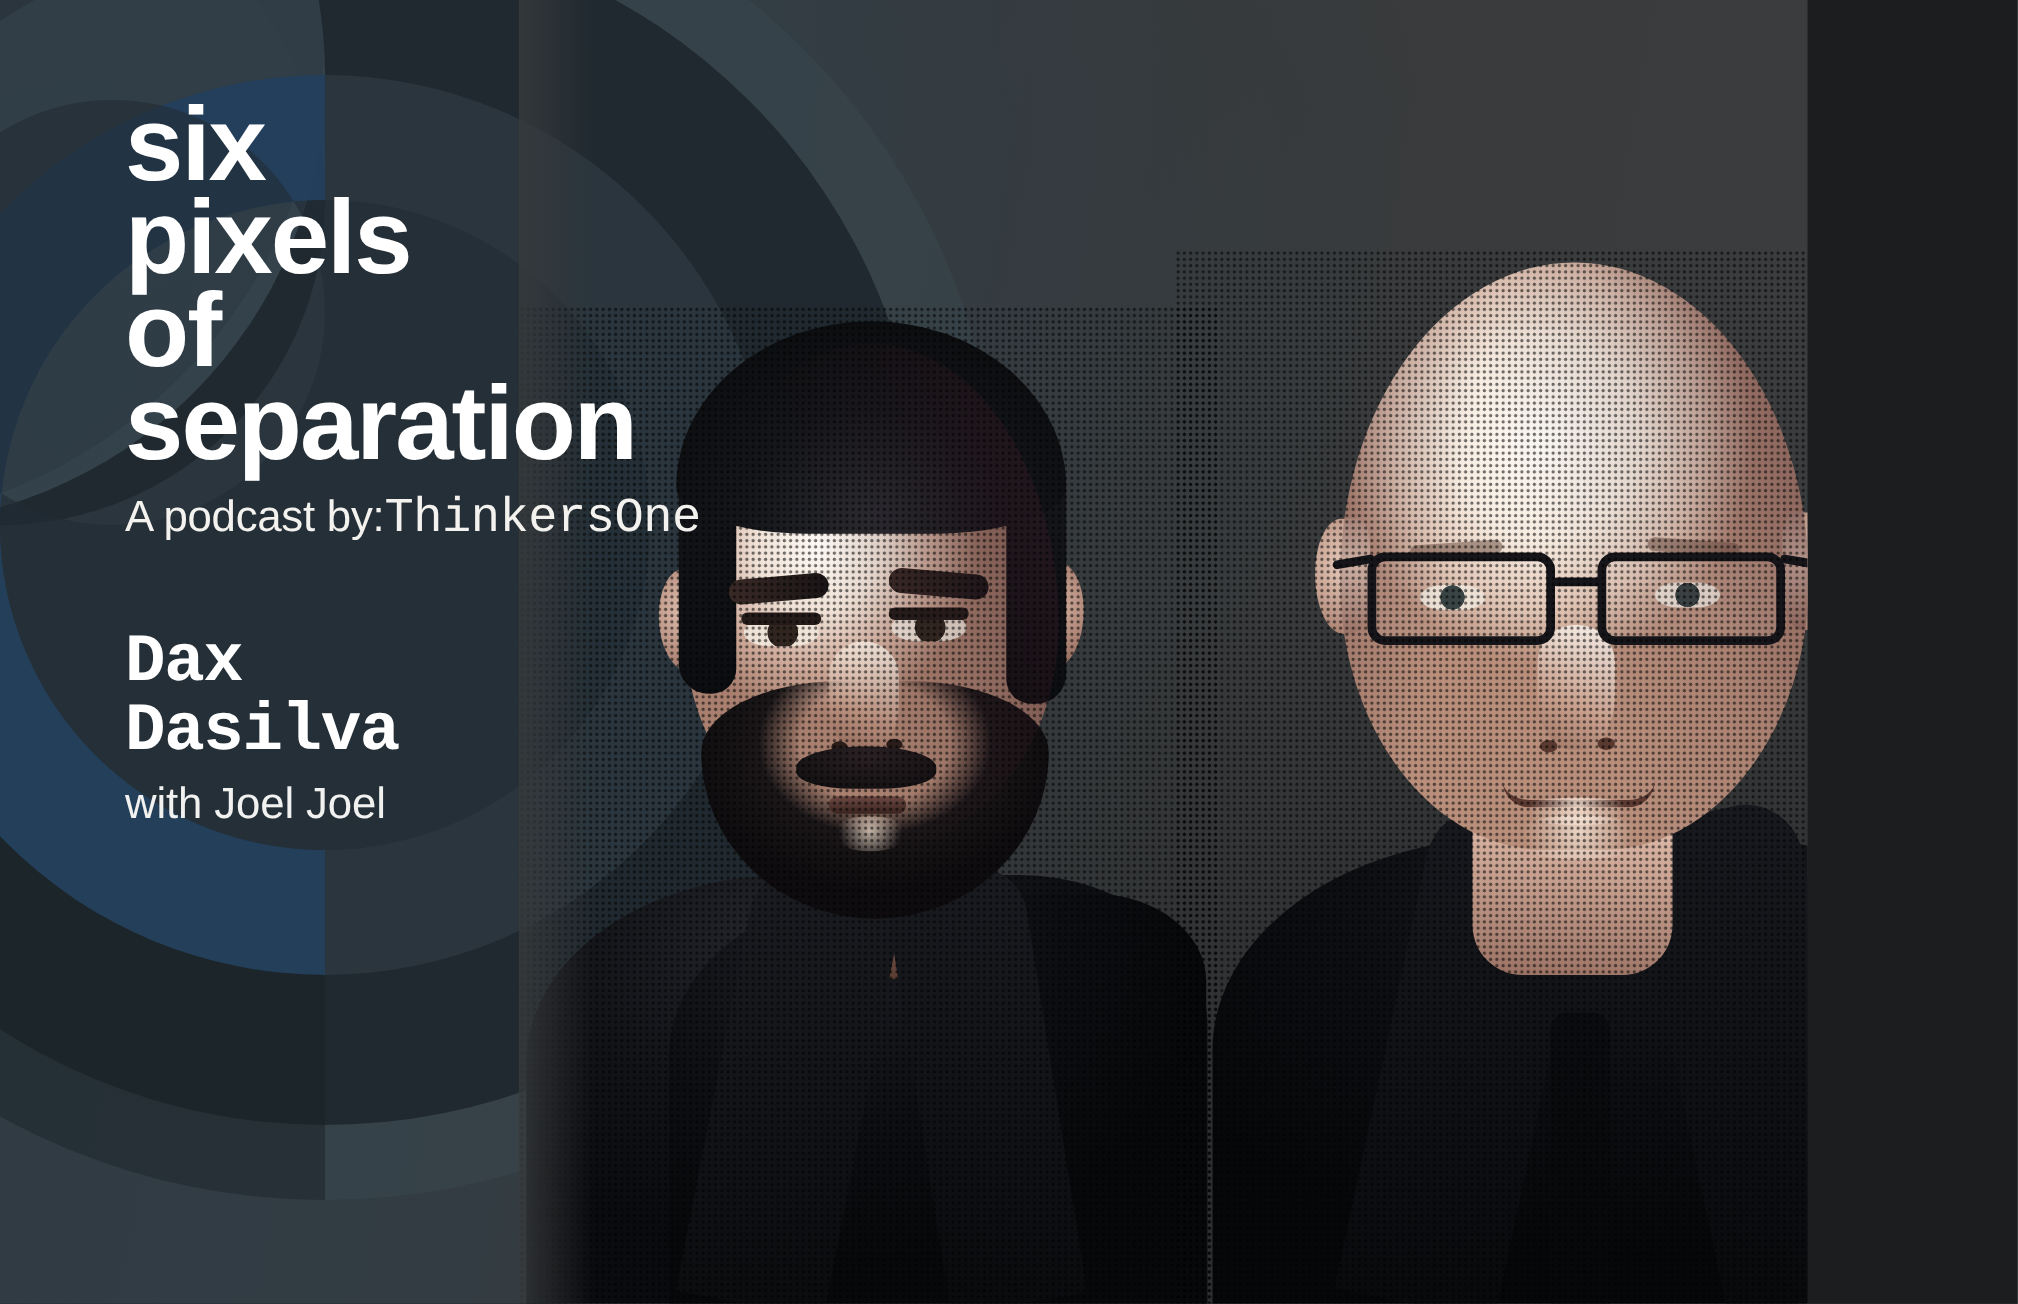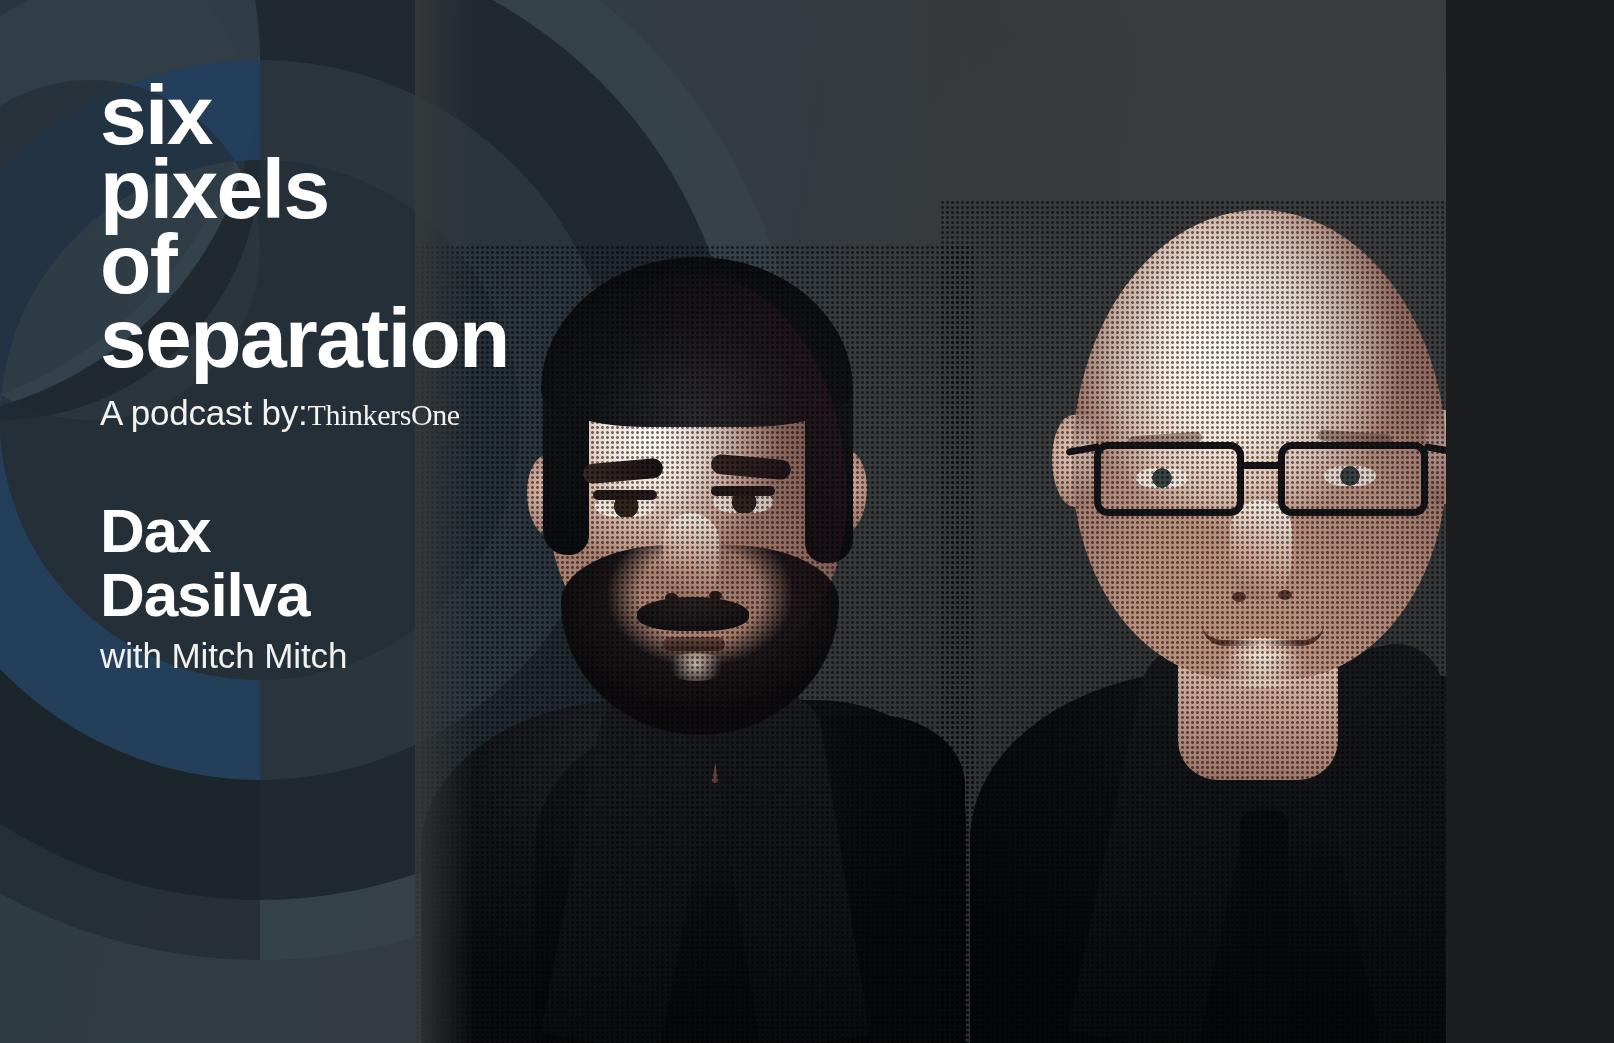--- a/index.html
+++ b/index.html
@@ -68,36 +68,37 @@
     margin-top: 18px;
     white-space: nowrap;
     color: #f4f2ee;
   }
   .byline .b-sans {
     font-size: 35px;
     font-weight: 400;
     letter-spacing: -.2px;
   }
   .byline .b-serif {
-    font-family: Liberation Serif, serif;
-    font-size: 30px;
+    font-family: Liberation Mono, monospace;
+    font-size: 39px;
     font-weight: 400;
     letter-spacing: -.4px;
   }
   .guest {
     margin-top: 66px;
   }
   .guest-name {
     color: #ffffff;
-    font-size: 62px;
+    font-size: 54px;
     line-height: 1.02;
     font-weight: 700;
     letter-spacing: -1.1px;
     white-space: pre-line;
     margin: 0;
+    font-family: Liberation Mono, monospace;
   }
   .guest-host {
     margin-top: 10px;
     color: #f1f1f0;
     font-size: 35px;
     font-weight: 400;
     letter-spacing: -.1px;
   }
 
   
@@ -474,18 +475,18 @@
 of
 separation</h1>
 
     <div class="byline">
       <span class="b-sans">A podcast by:</span><span class="b-serif">ThinkersOne</span>
     </div>
 
     <div class="guest">
       <div class="guest-name">Dax
 Dasilva</div>
-      <div class="guest-host">with Mitch Mitch</div>
+      <div class="guest-host">with Joel Joel</div>
     </div>
 
   </div>
 
 </div>
 
 </body></html>

